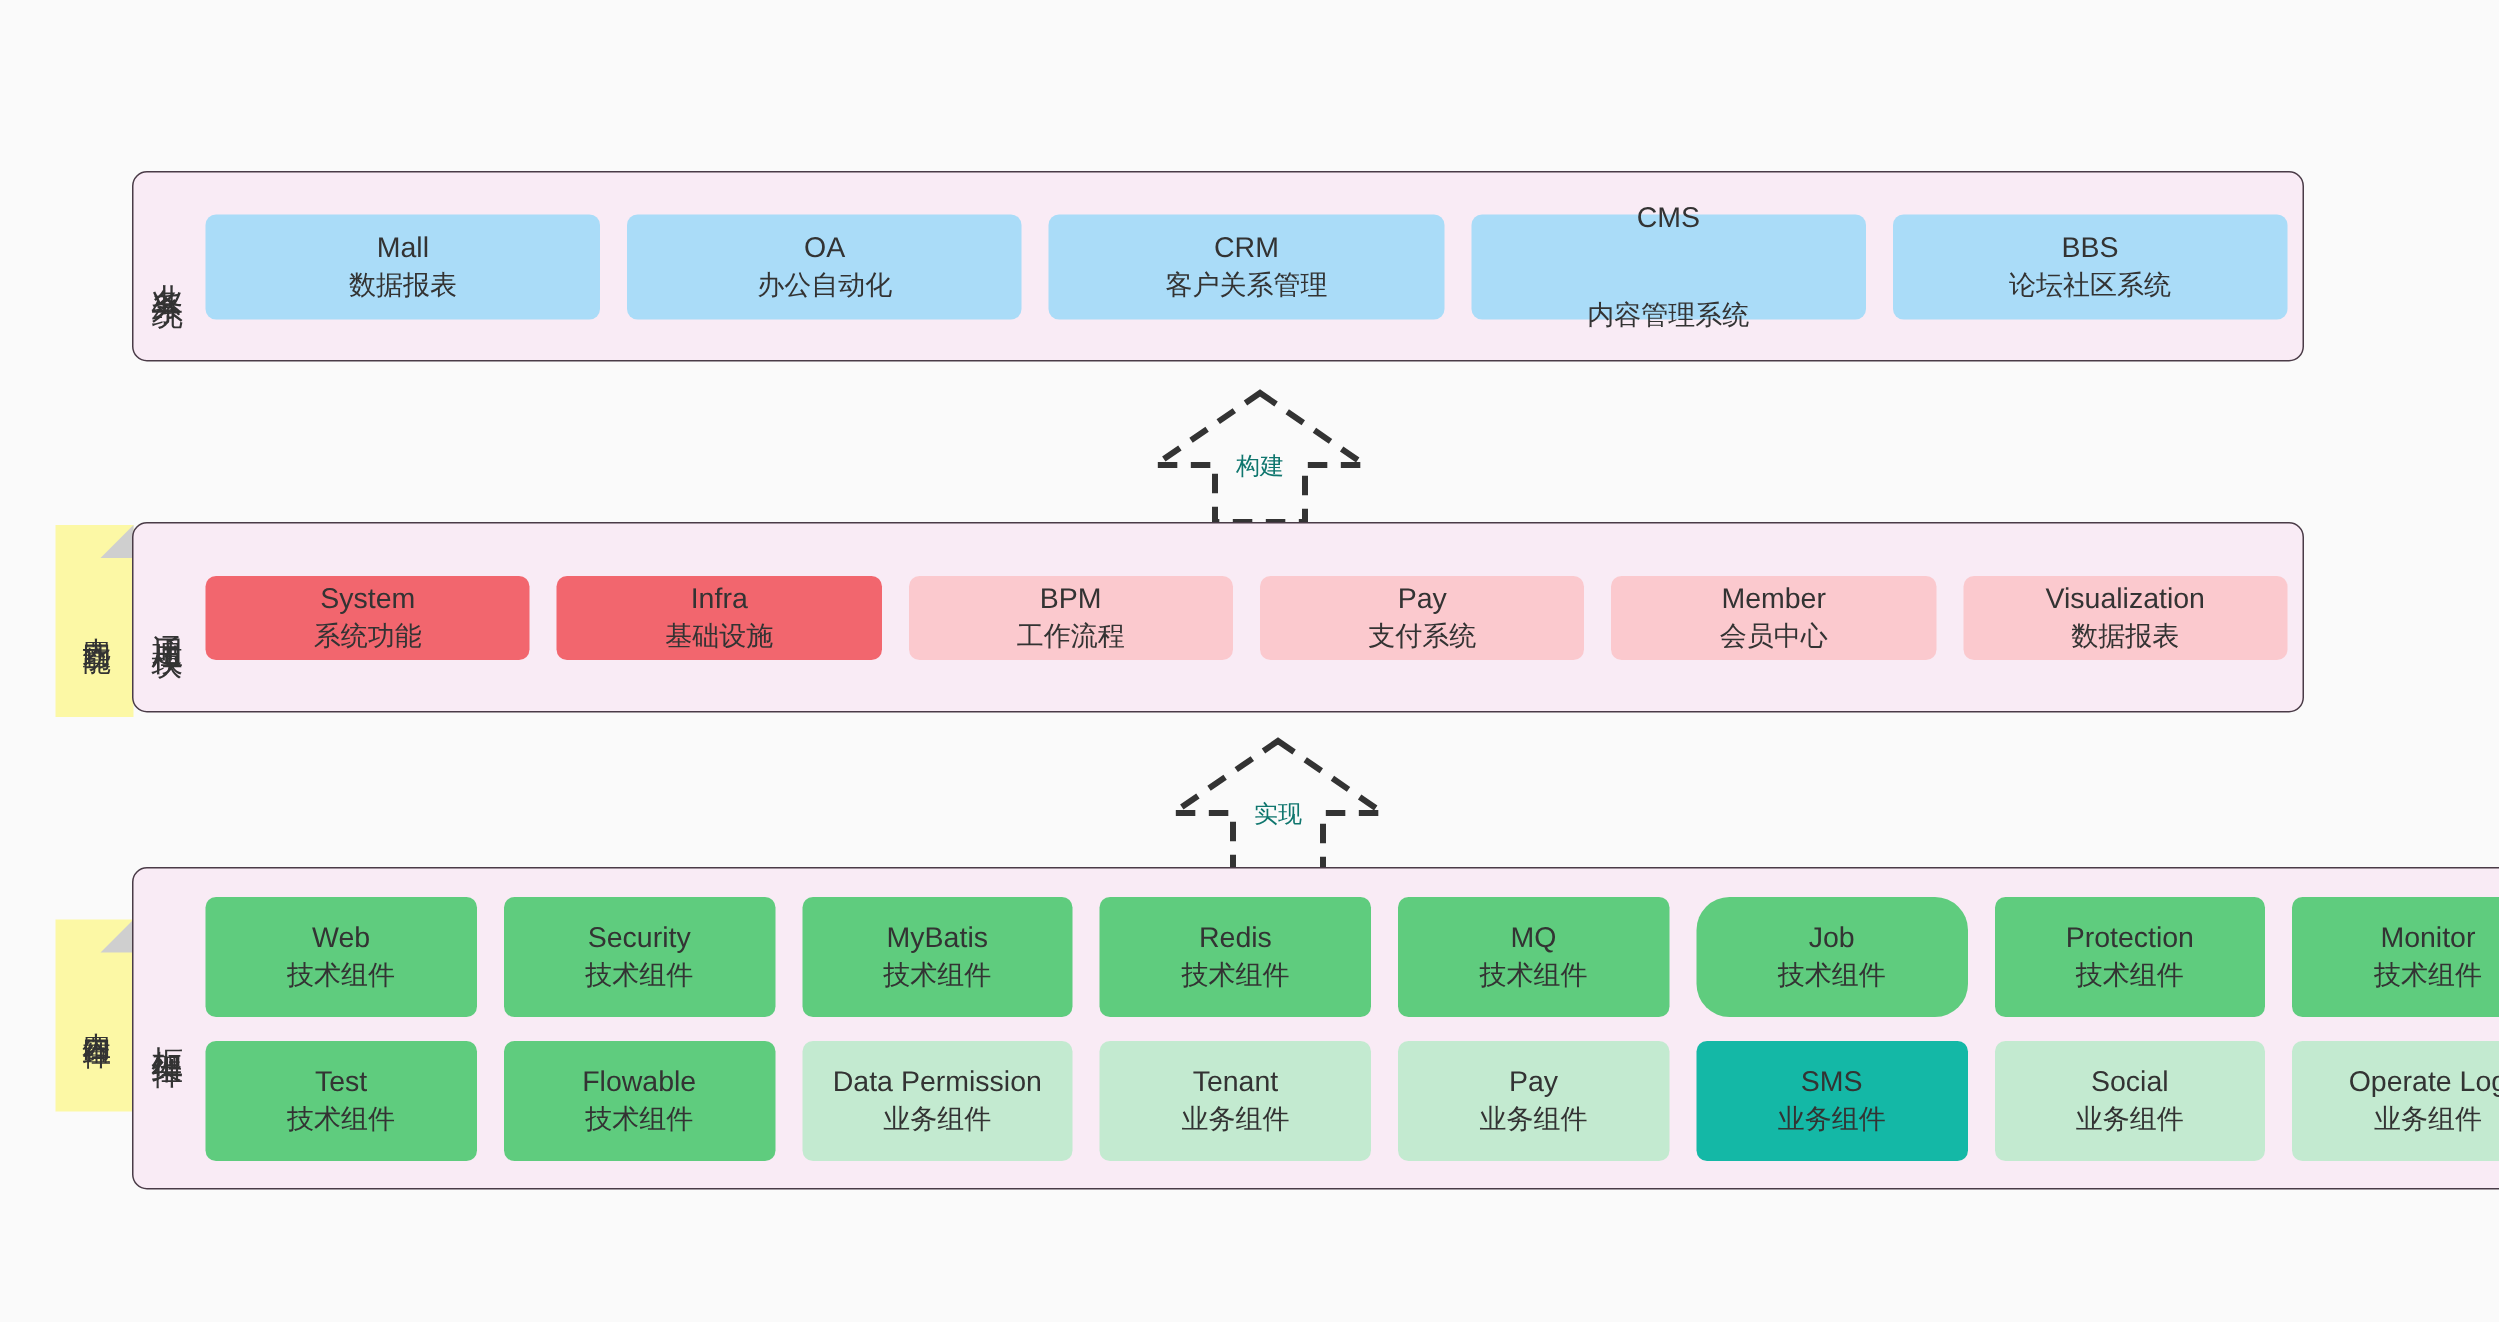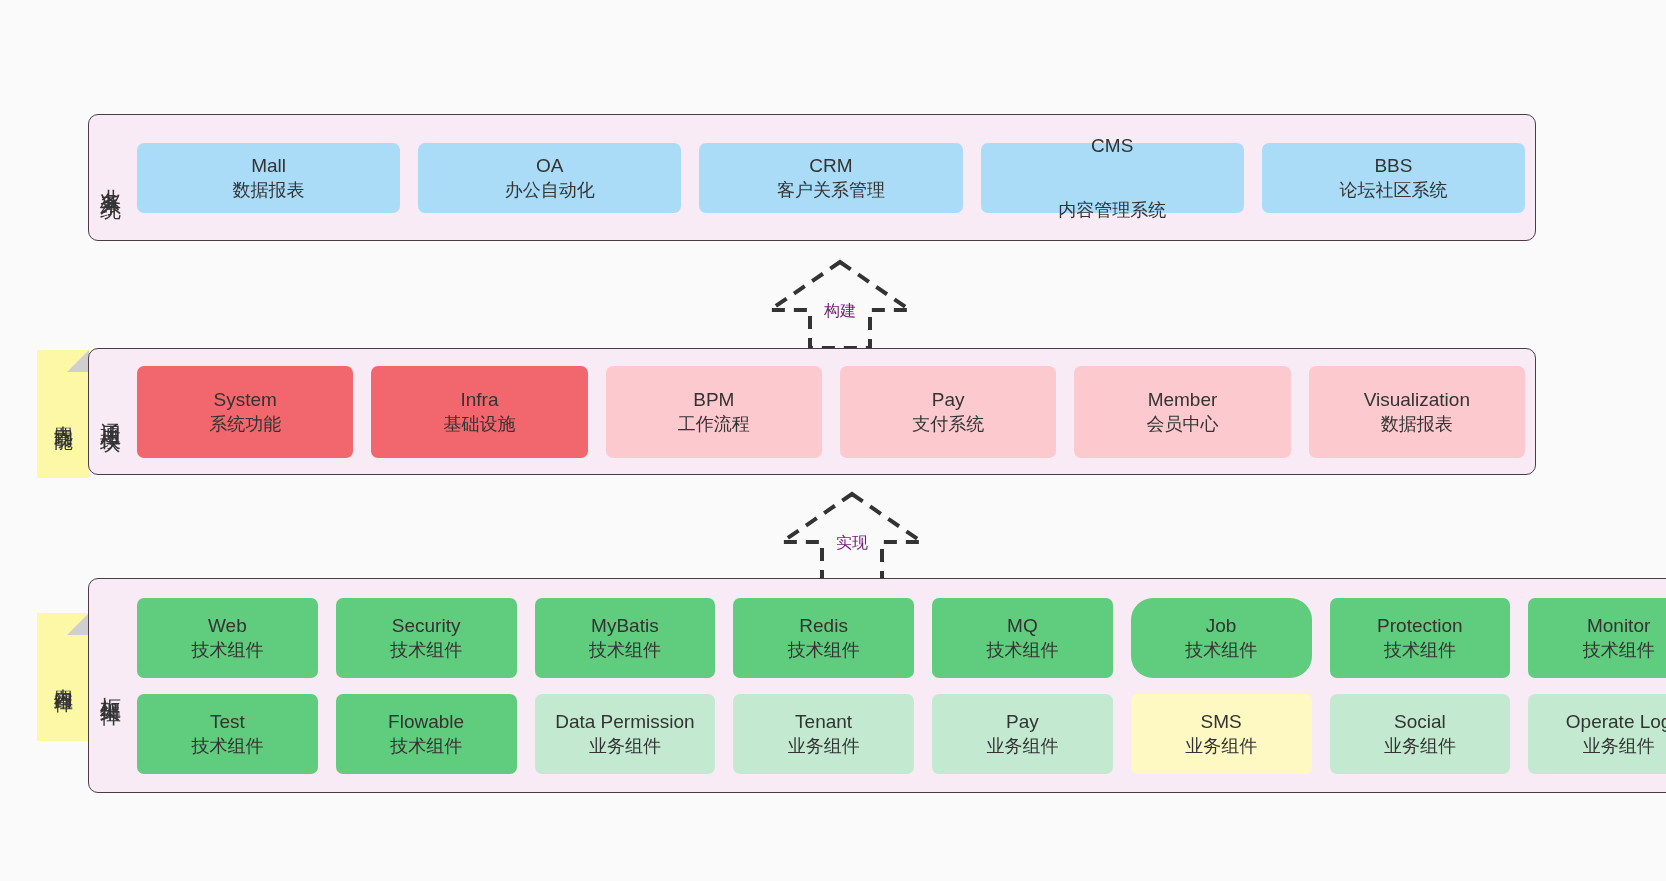--- a/index.html
+++ b/index.html
@@ -88,21 +88,21 @@
   }
   #layer-business .row { height: 70px; }
 
   
   #layer-modules {
     left: 88px;
     top: 348px;
     width: 1448px;
     height: 127px;
   }
-  #layer-modules .row { height: 92px; }
+  #layer-modules .row { height: 56px; }
 
   
   #layer-framework {
     left: 88px;
     top: 578px;
     width: 1632px;
     height: 215px;
   }
   #layer-framework .row { height: 80px; }
   #layer-framework .layer-body { gap: 16px; }
@@ -144,21 +144,21 @@
     height: 95px;
   }
   .relation svg { display: block; overflow: visible; }
   .relation .rel-label {
     position: absolute;
     left: 50%;
     top: 42px;
     transform: translateX(-50%);
     background: #fafafa;
     font-size: 16px;
-    color: #701a75;
+    color: #0f766e;
     padding: 1px 3px;
     white-space: nowrap;
     user-select: none;
   }
   #relation-build { left: 760px; top: 258px; }
   #relation-implement { left: 772px; top: 490px; }
 </style>
 </head>
 <body style="background: rgb(250, 250, 250);">
 
@@ -299,21 +299,21 @@
           <span class="t2">业务组件</span>
         </div>
         <div class="card" style="background: rgb(195, 234, 208);">
           <span class="t1">Tenant</span>
           <span class="t2">业务组件</span>
         </div>
         <div class="card" style="background: rgb(195, 234, 208);">
           <span class="t1">Pay</span>
           <span class="t2">业务组件</span>
         </div>
-        <div class="card" style="background: #fef9c3;">
+        <div class="card" style="background: #14b8a6;">
           <span class="t1">SMS</span>
           <span class="t2">业务组件</span>
         </div>
         <div class="card" style="background: rgb(195, 234, 208);">
           <span class="t1">Social</span>
           <span class="t2">业务组件</span>
         </div>
         <div class="card" style="background: rgb(195, 234, 208);">
           <span class="t1">Operate Log</span>
           <span class="t2">业务组件</span>

